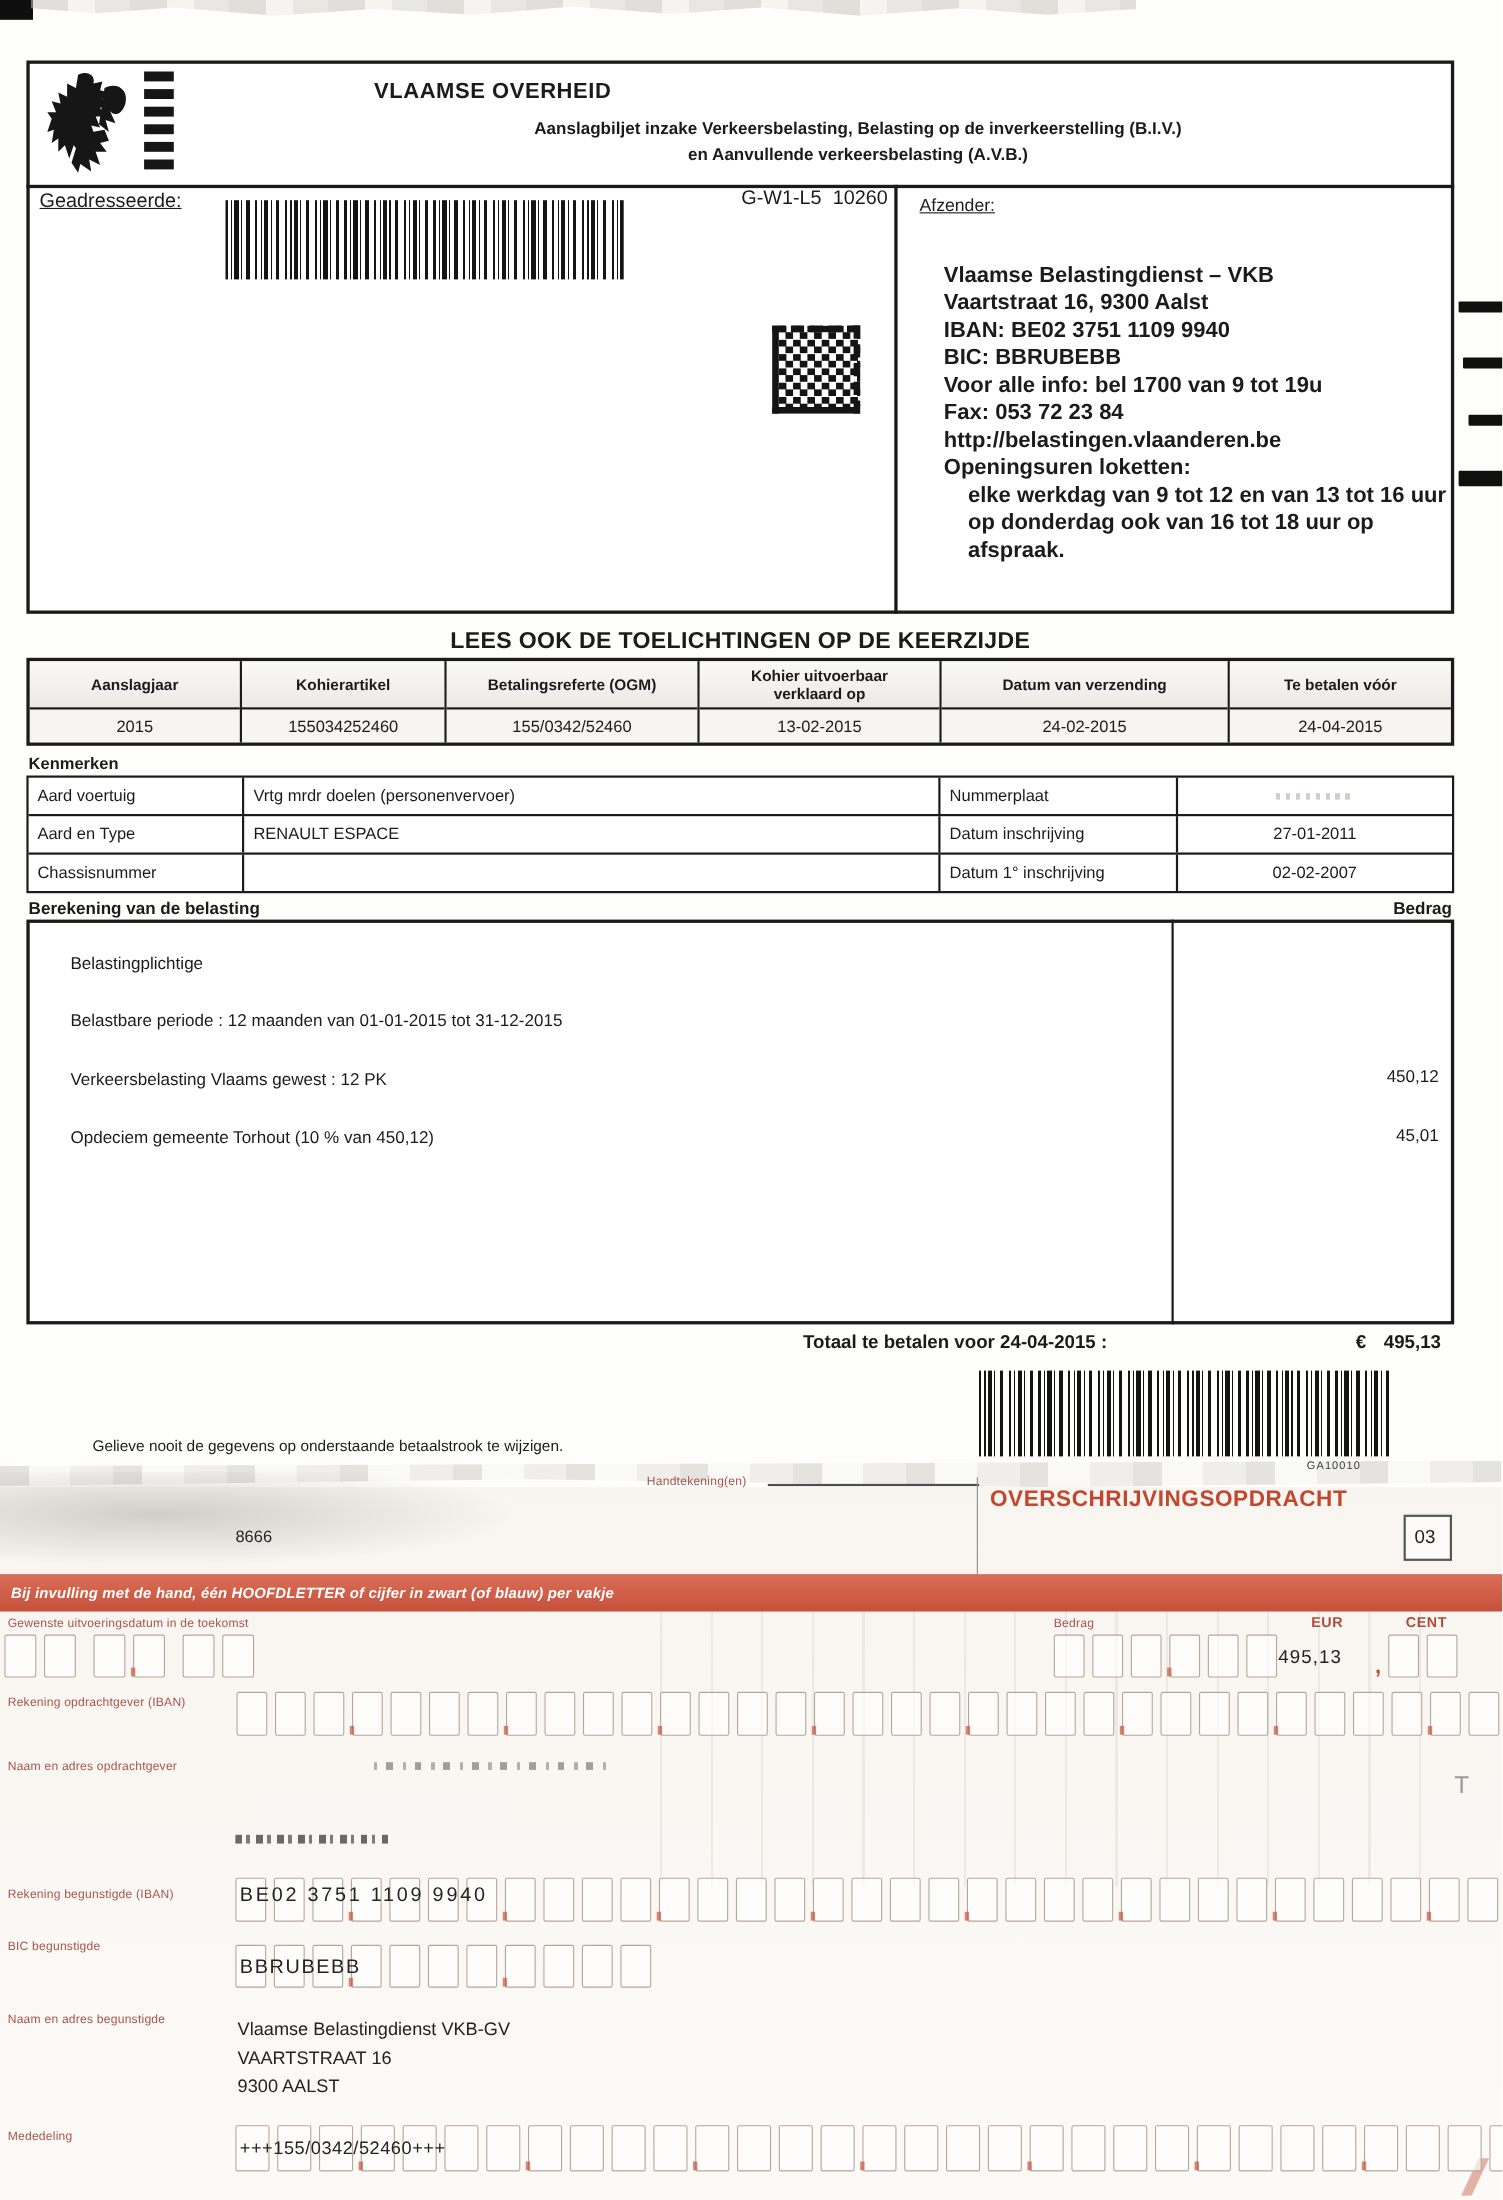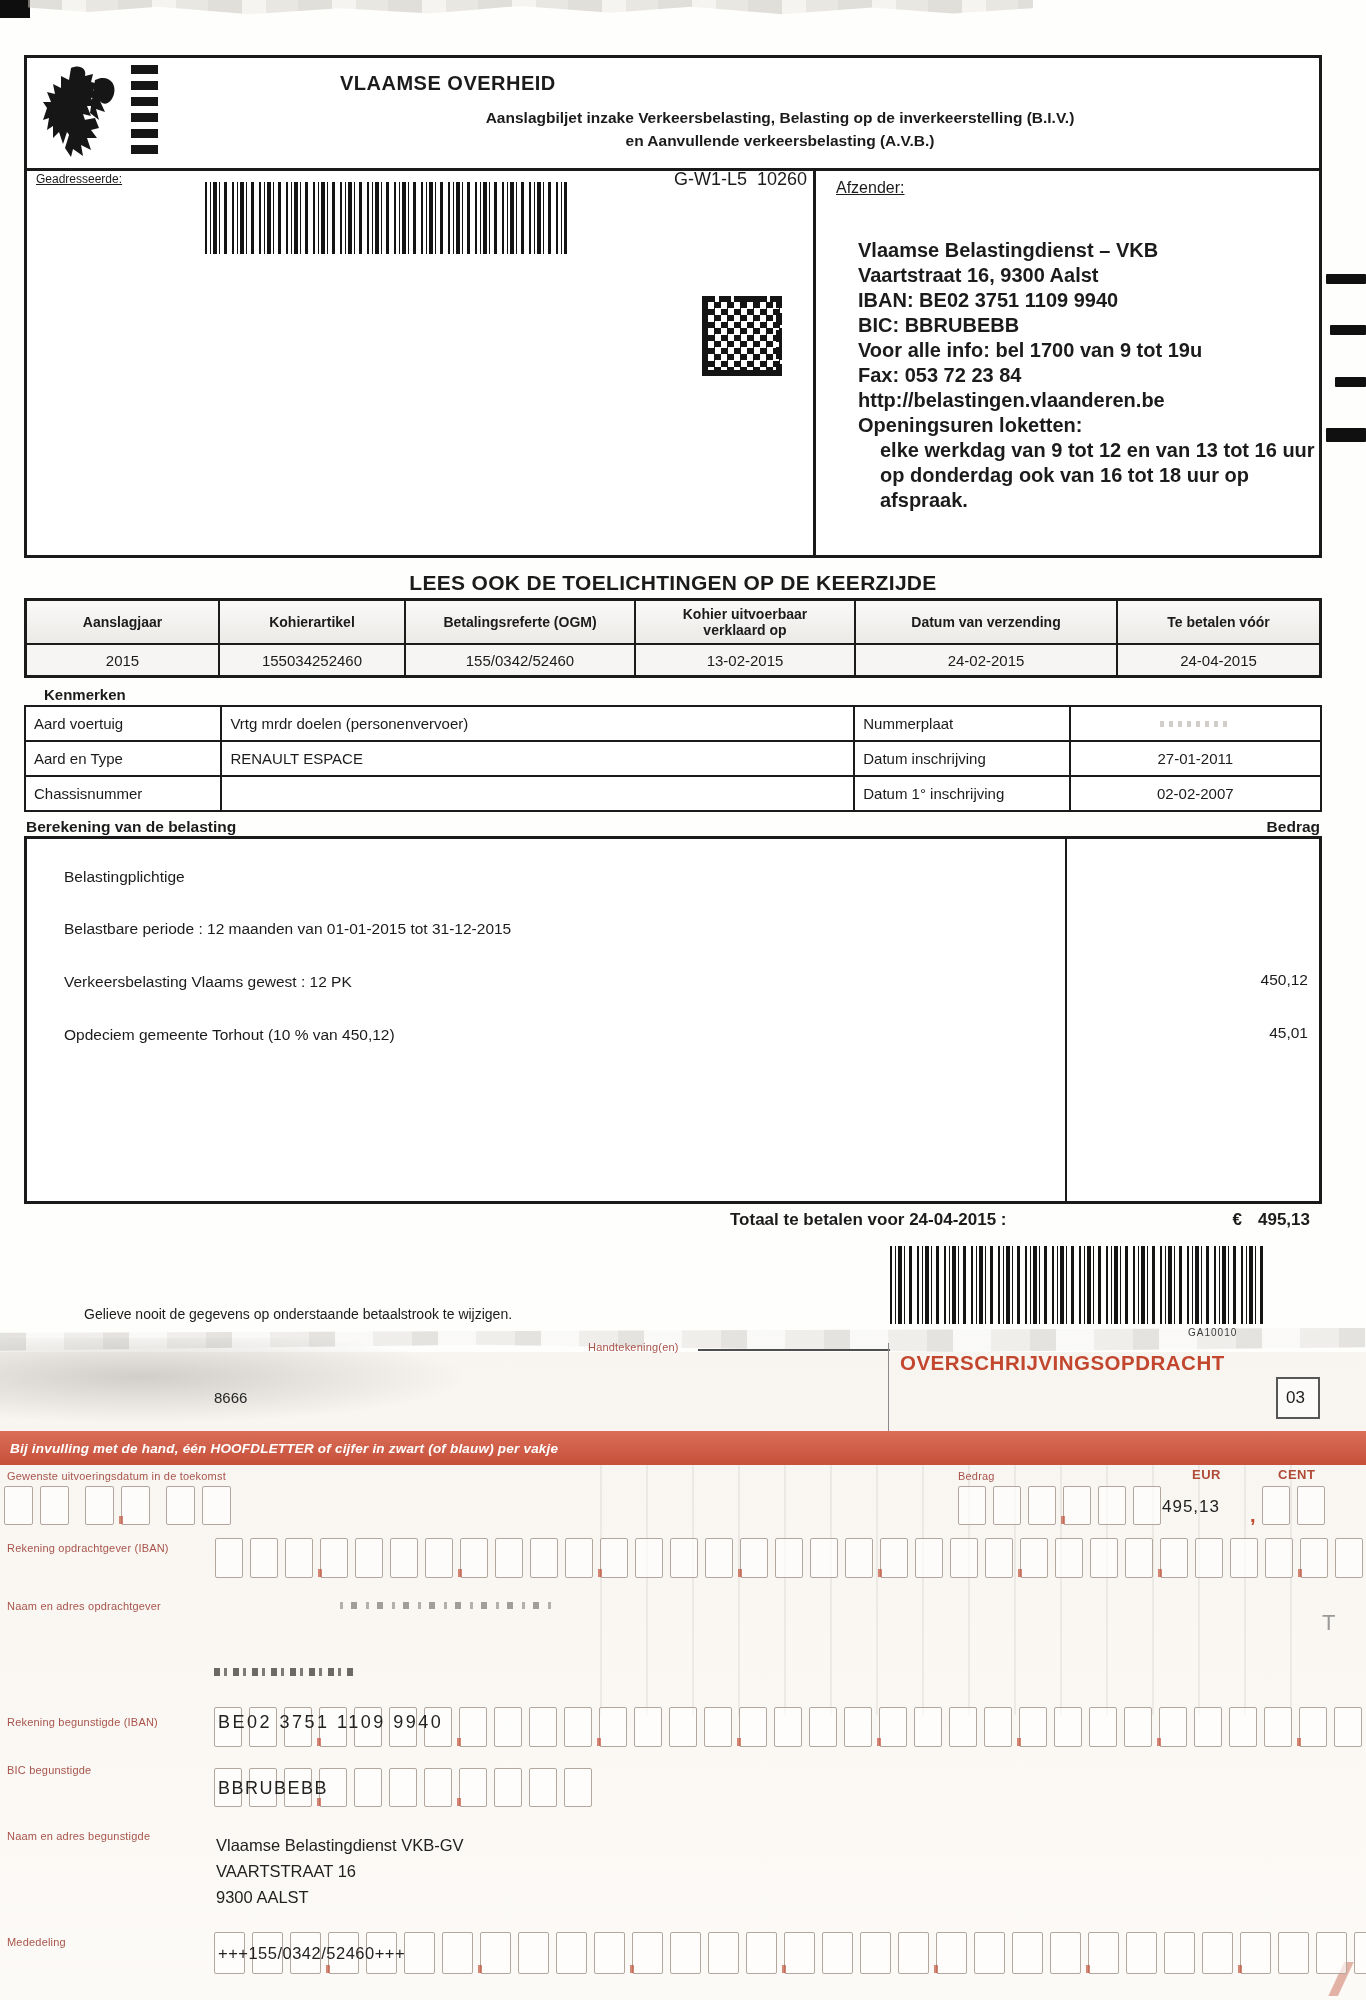--- a/index.html
+++ b/index.html
@@ -31,21 +31,21 @@
   .col-rule{left:813px;top:168px;height:390px;width:0;border-left:3px solid #1a1a1a;}
 
   .logo{left:40px;top:62px;display:flex;align-items:flex-start;}
   .logo-bars{display:flex;flex-direction:column;gap:7px;margin-left:9px;margin-top:3px;}
   .logo-bars i{display:block;width:27px;height:9px;background:#161616;}
 
   .doc-title{left:340px;top:72px;width:880px;text-align:left;font-size:20px;font-weight:bold;letter-spacing:.5px;}
   .doc-sub1{left:250px;top:109px;width:1060px;text-align:center;font-size:15.5px;font-weight:bold;}
   .doc-sub2{left:250px;top:132px;width:1060px;text-align:center;font-size:15.5px;font-weight:bold;}
 
-  .addressee-label{left:36px;top:172px;font-size:12px;text-decoration:underline;}
+  .addressee-label{left:36px;top:172px;font-size:18px;text-decoration:underline;}
   .sorting-code{left:635px;top:169px;width:172px;text-align:right;font-size:18px;white-space:pre;}
   .sender-label{left:836px;top:179px;font-size:16px;text-decoration:underline;}
   .sender-block{left:836px;top:238px;width:470px;font-size:20px;font-weight:bold;line-height:25px;margin-left:22px;}
   .sender-block .indent{padding-left:22px;}
 
   .barcode{background:repeating-linear-gradient(90deg,
       #141414 0 2px,transparent 2px 5px,#141414 5px 6px,transparent 6px 8px,
       #141414 8px 12px,transparent 12px 14px,#141414 14px 15px,transparent 15px 19px,
       #141414 19px 22px,transparent 22px 27px);}
   .barcode1{left:205px;top:182px;width:362px;height:72px;}
@@ -61,21 +61,21 @@
   .sumtable{left:24px;top:598px;width:1298px;border:3px solid #1b1b1b;display:flex;background:#fff;}
   .sumcol{border-right:2.5px solid #1b1b1b;display:flex;flex-direction:column;}
   .sumcol:last-child{border-right:none;}
   .sumhead{height:42px;display:flex;align-items:center;justify-content:center;text-align:center;
     font-size:14px;font-weight:bold;line-height:16px;padding:0 6px;
     background:linear-gradient(180deg,rgba(205,200,190,.10),rgba(190,185,174,.30));}
   .sumval{height:30px;display:flex;align-items:center;justify-content:center;font-size:15px;
     border-top:2.5px solid #1b1b1b;background:rgba(205,200,190,.18);}
 
   
-  .kenm-title{left:44px;top:686px;font-size:15px;font-weight:bold;}
+  .kenm-title{left:26px;top:686px;font-size:15px;font-weight:bold;}
   .kenmtable{left:24px;top:705px;width:1298px;border:2.5px solid #1b1b1b;background:#fff;}
   .kenmrow{display:flex;height:33px;border-bottom:2.5px solid #1b1b1b;}
   .kenmrow:last-child{border-bottom:none;}
   .kenmcell{display:flex;align-items:center;font-size:15px;padding:0 8px;border-right:2px solid #1b1b1b;}
   .kc1{width:188px;}.kc2{width:648px;}.kc3{width:208px;}
   .kc4{width:246px;border-right:none;justify-content:center;}
   .redact-dots{width:70px;height:6px;opacity:.45;
     background:repeating-linear-gradient(90deg,#9a948a 0 4px,transparent 4px 9px);}
 
   

